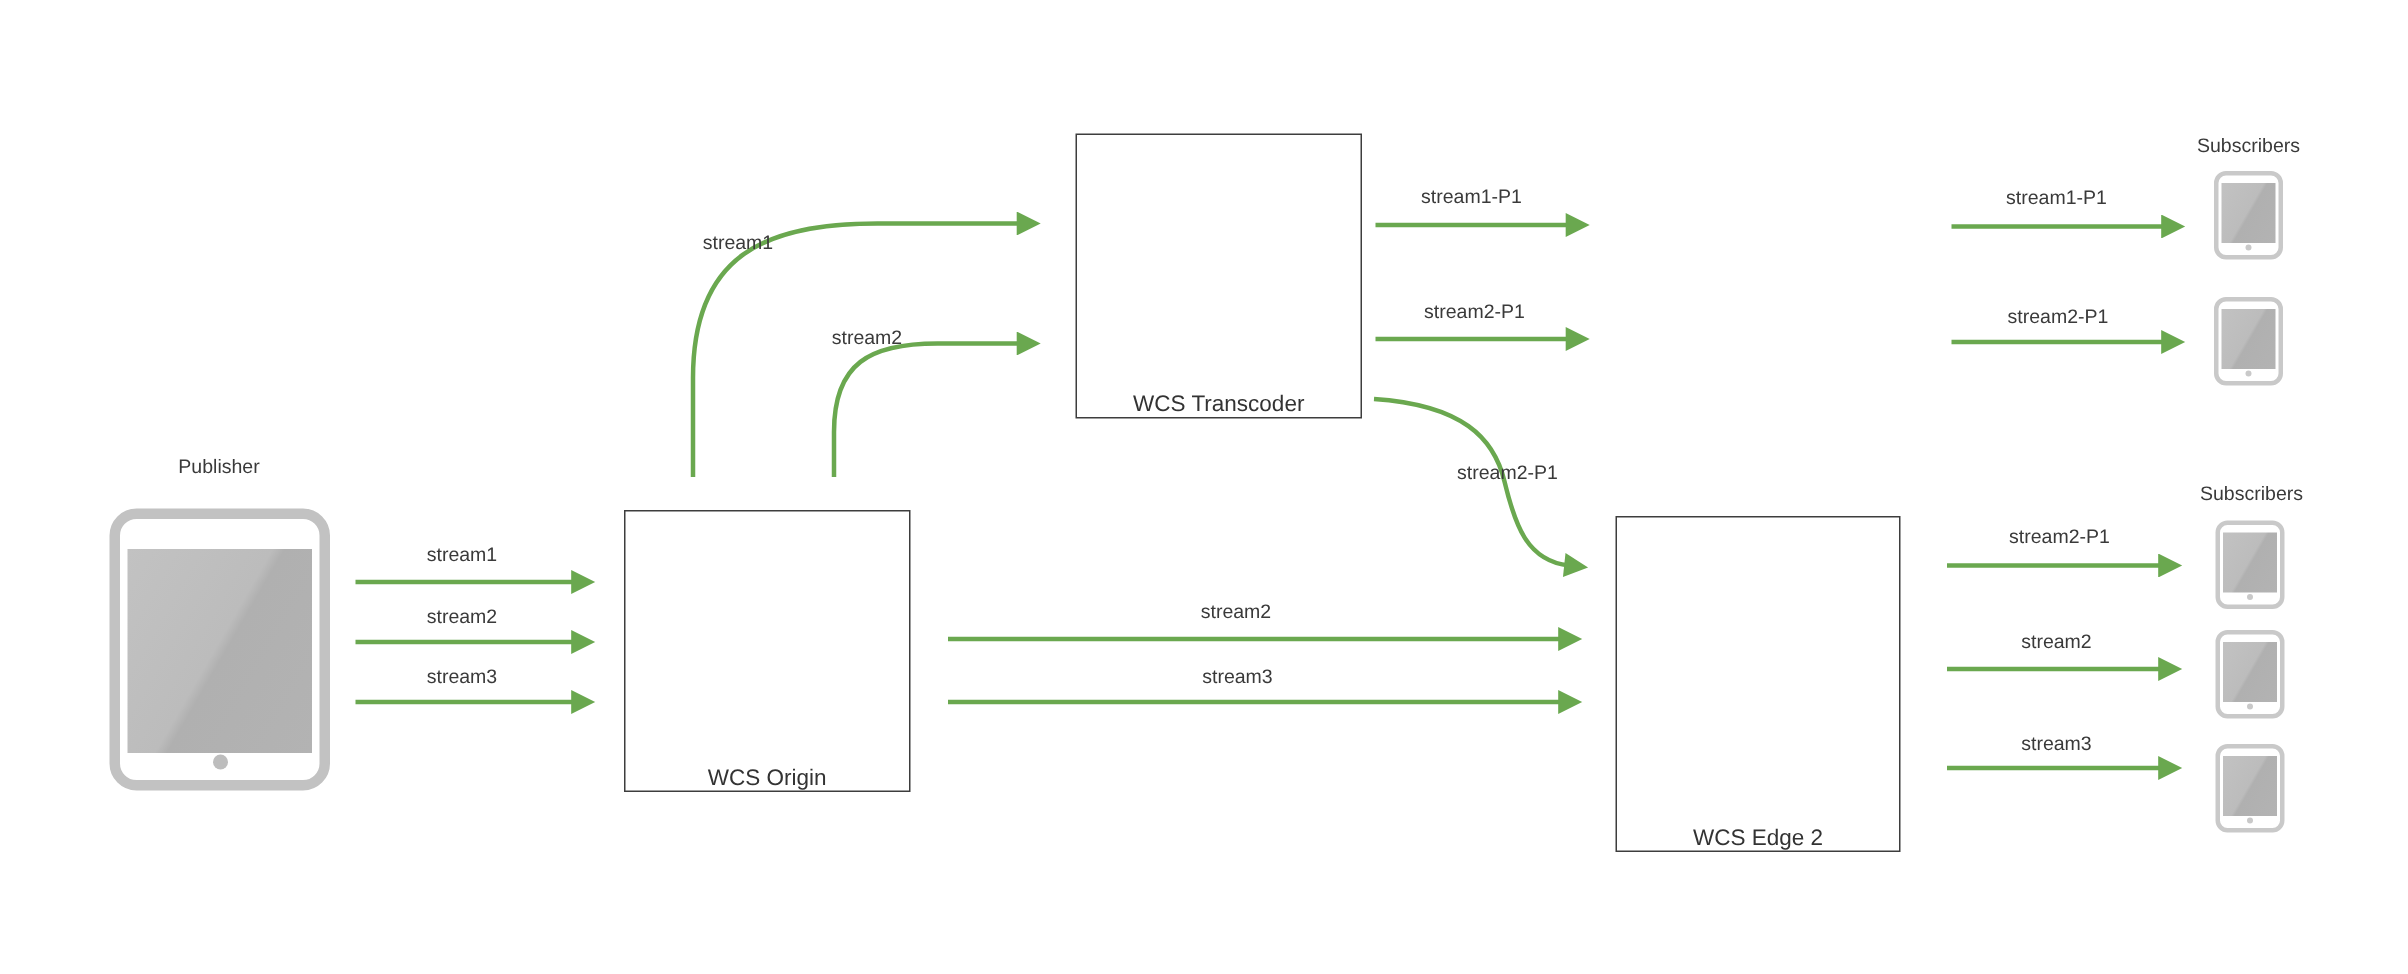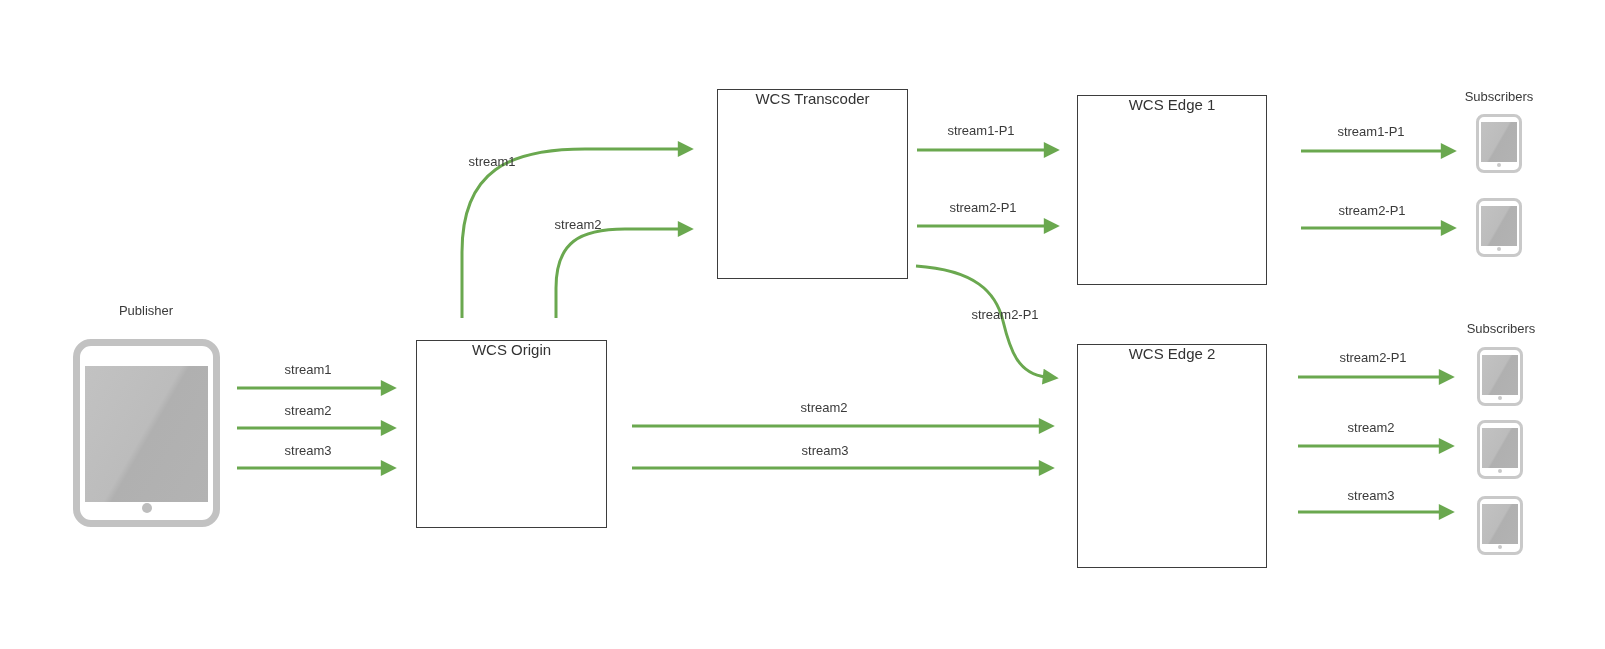--- a/index.html
+++ b/index.html
@@ -19,21 +19,21 @@
   .arrow {
     stroke: #6aa84f;
     stroke-width: 3;
     fill: none;
   }
   .node {
     position: absolute;
     background: #ffffff;
     border: 1px solid #3d3d3d;
     display: flex;
-    align-items: flex-start;
+    align-items: flex-end;
     justify-content: center;
     font-size: 15px;
     color: #333333;
     box-sizing: border-box;
   }
   .lbl {
     position: absolute;
     transform: translateX(-50%);
     font-size: 13px;
     line-height: 15px;
@@ -121,23 +121,20 @@
     <div class="screen"></div>
     <div class="home"></div>
   </div>
 
   <div class="node" style="left:416px; top:340px; width:191px; height:188px">
     <span>WCS Origin</span>
   </div>
   <div class="node" style="left:717px; top:89px; width:191px; height:190px">
     <span>WCS Transcoder</span>
   </div>
-  <div class="node" style="left:1077px; top:95px; width:190px; height:190px">
-    <span>WCS Edge 1</span>
-  </div>
   <div class="node" style="left:1077px; top:344px; width:190px; height:224px">
     <span>WCS Edge 2</span>
   </div>
 
   <div class="caption" style="left:1499px; top:89px">Subscribers</div>
   <div class="tablet small" style="left:1476px; top:114px">
     <div class="screen"></div>
     <div class="home"></div>
   </div>
   <div class="tablet small" style="left:1476px; top:198px">

